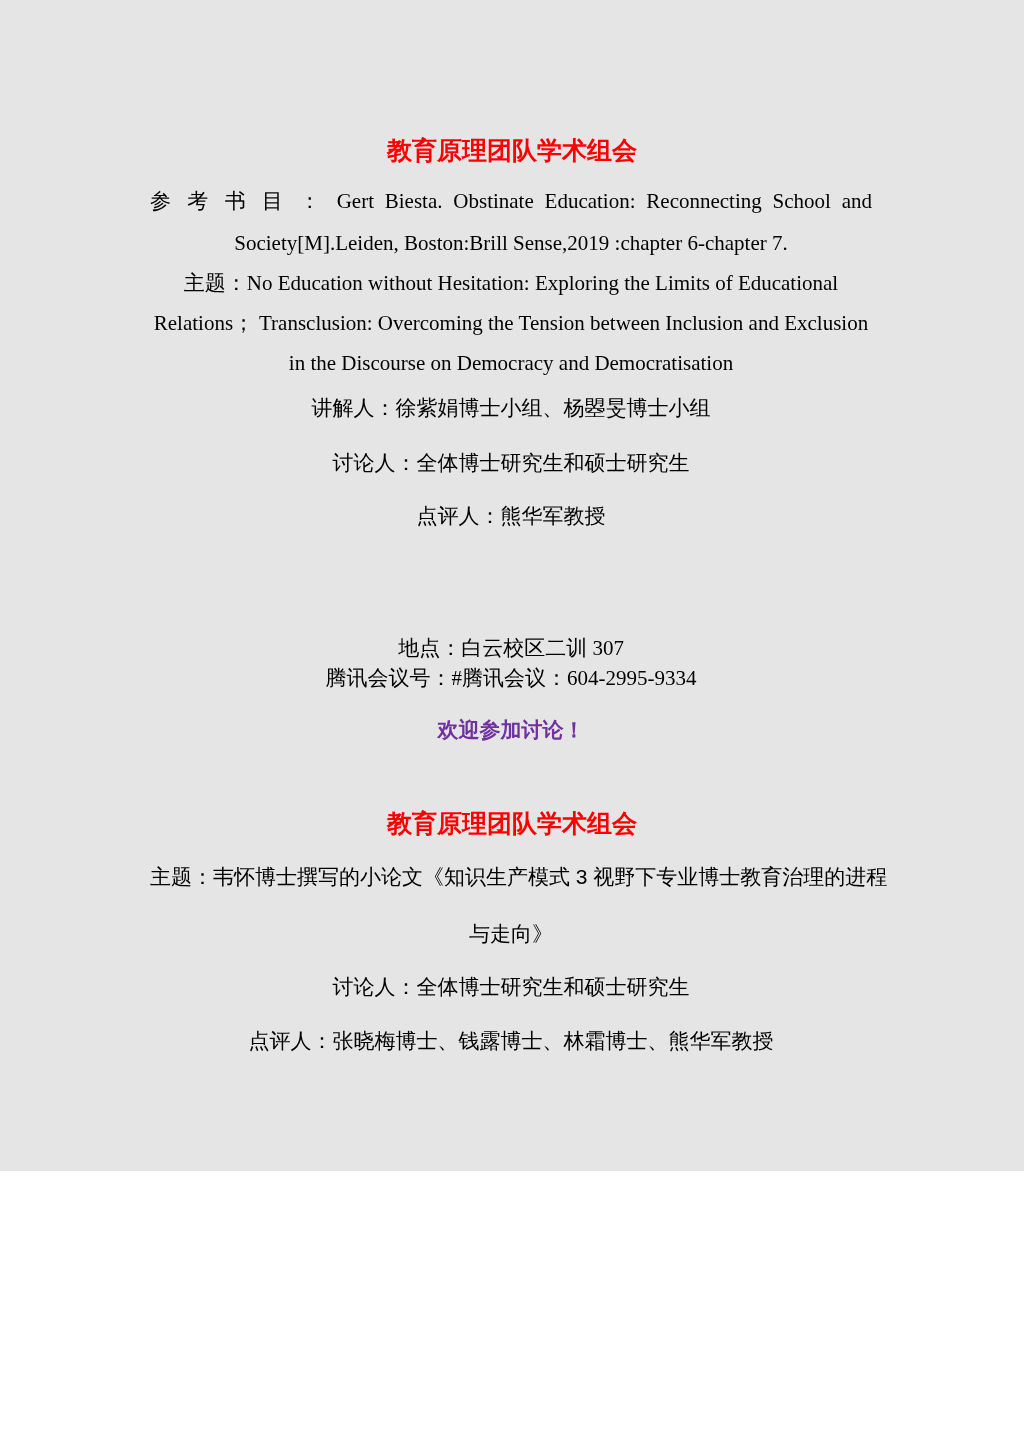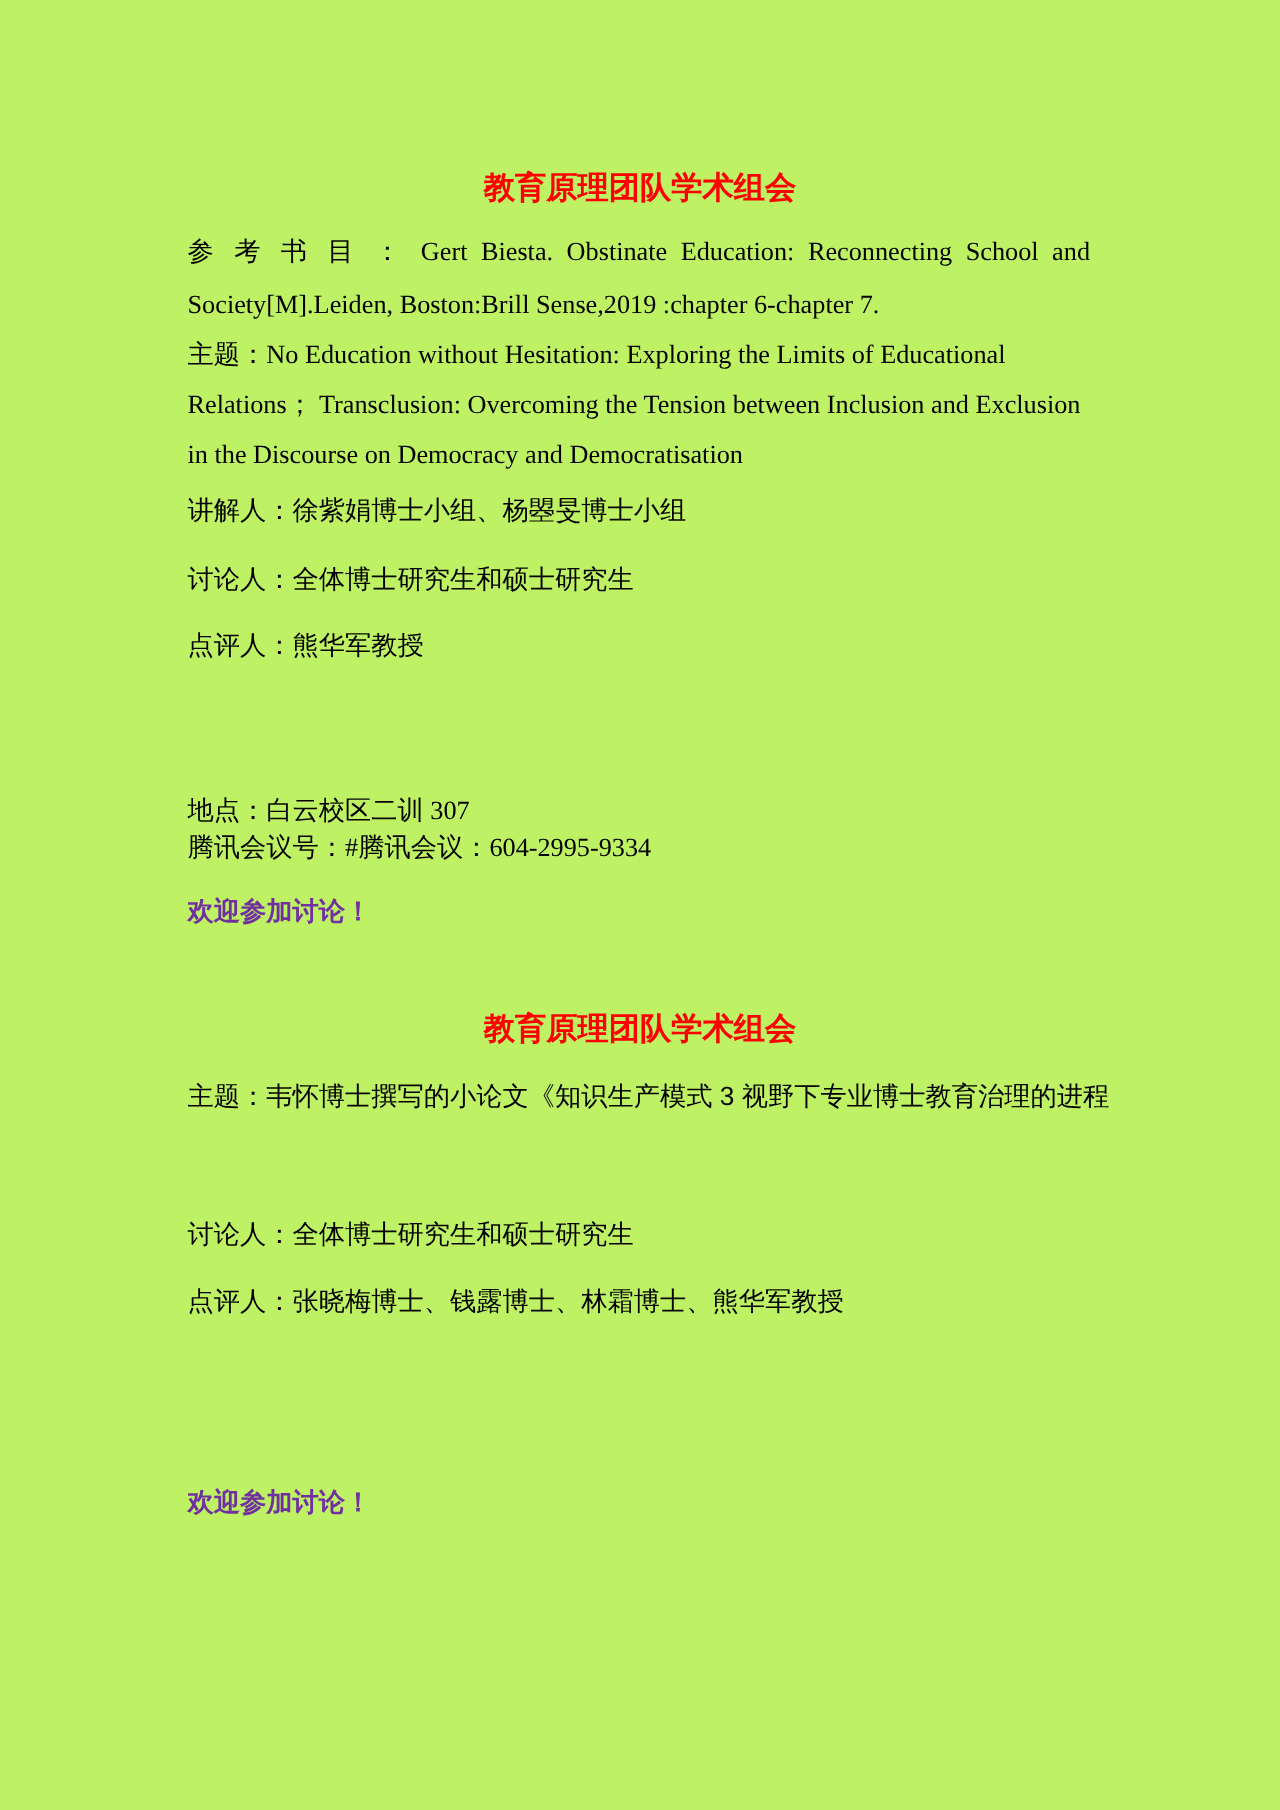--- a/index.html
+++ b/index.html
@@ -1,20 +1,20 @@
 <!DOCTYPE html>
 <html><head>
 <meta charset="utf-8">
 <style>
   html,body{margin:0;padding:0;background:#ffffff;}
   .page{
     position:relative;
     width:1024px;
-    height:1448px;
-    background:#bef264;
+    height:1171px;
+    background:#e5e5e5;
     overflow:hidden;
     color:#000;
   }
   .title{
     position:absolute;
     left:0;
     width:1024px;
     margin:0;
     text-align:center;
     font-family:"Liberation Sans","DejaVu Sans",sans-serif;
@@ -25,20 +25,21 @@
   }
   .line{
     position:absolute;
     left:150px;
     width:722px;
     margin:0;
     font-size:21px;
     line-height:32px;
     color:#000;
     white-space:nowrap;
+    text-align:center;
   }
   .just{
     white-space:normal;
     text-align:justify;
     text-align-last:justify;
   }
   .lbl{
     font-family:Liberation Serif, serif;
   }
   .val-en{
@@ -80,20 +81,21 @@
   <p class="line" style="top:632px"><span class="lbl">地点：</span><span class="val-en">白云校区二训 307</span></p>
 
   <p class="line" style="top:662px"><span class="lbl">腾讯会议号：</span><span class="val-en">#腾讯会议：604-2995-9334</span></p>
 
   <p class="line welcome" style="top:714px">欢迎参加讨论！</p>
 
   <h1 class="title" style="top:805px">教育原理团队学术组会</h1>
 
   <p class="line" style="top:861px"><span class="lbl">主题：</span><span class="val-cn">韦怀博士撰写的小论文《知识生产模式 3 视野下专业博士教育治理的进程</span></p>
 
+  <p class="line val-cn" style="top:918px">与走向》</p>
 
   <p class="line" style="top:971px"><span class="lbl">讨论人：</span><span class="val-cn">全体博士研究生和硕士研究生</span></p>
 
   <p class="line" style="top:1025px"><span class="lbl">点评人：</span><span class="val-cn">张晓梅博士、钱露博士、林霜博士、熊华军教授</span></p>
 
 
 
   <p class="line welcome" style="top:1187px">欢迎参加讨论！</p>
 
 </div>

